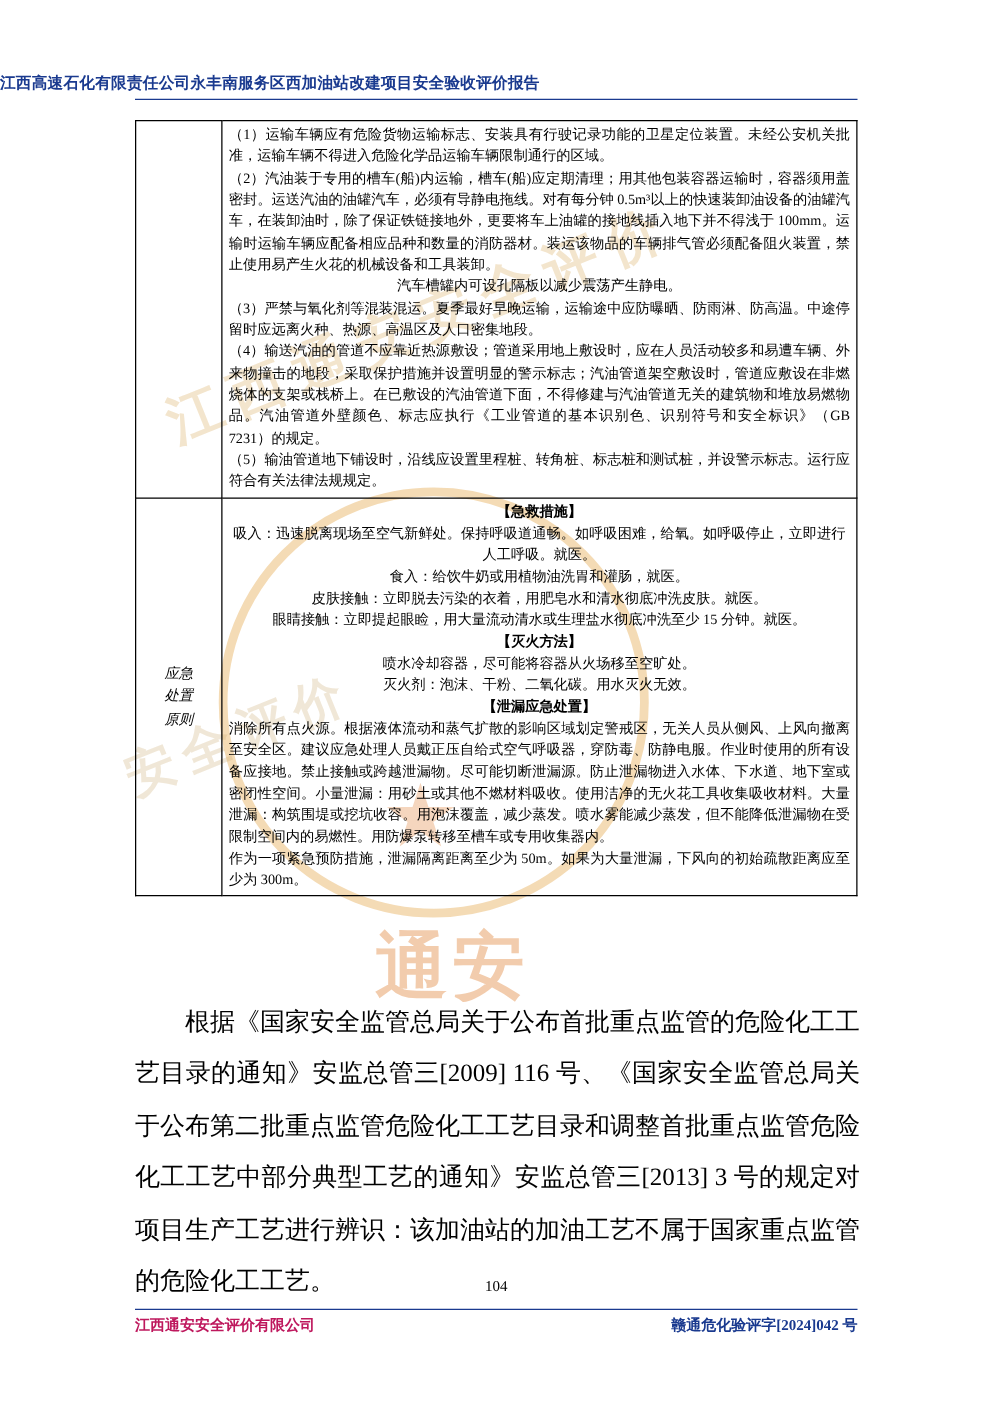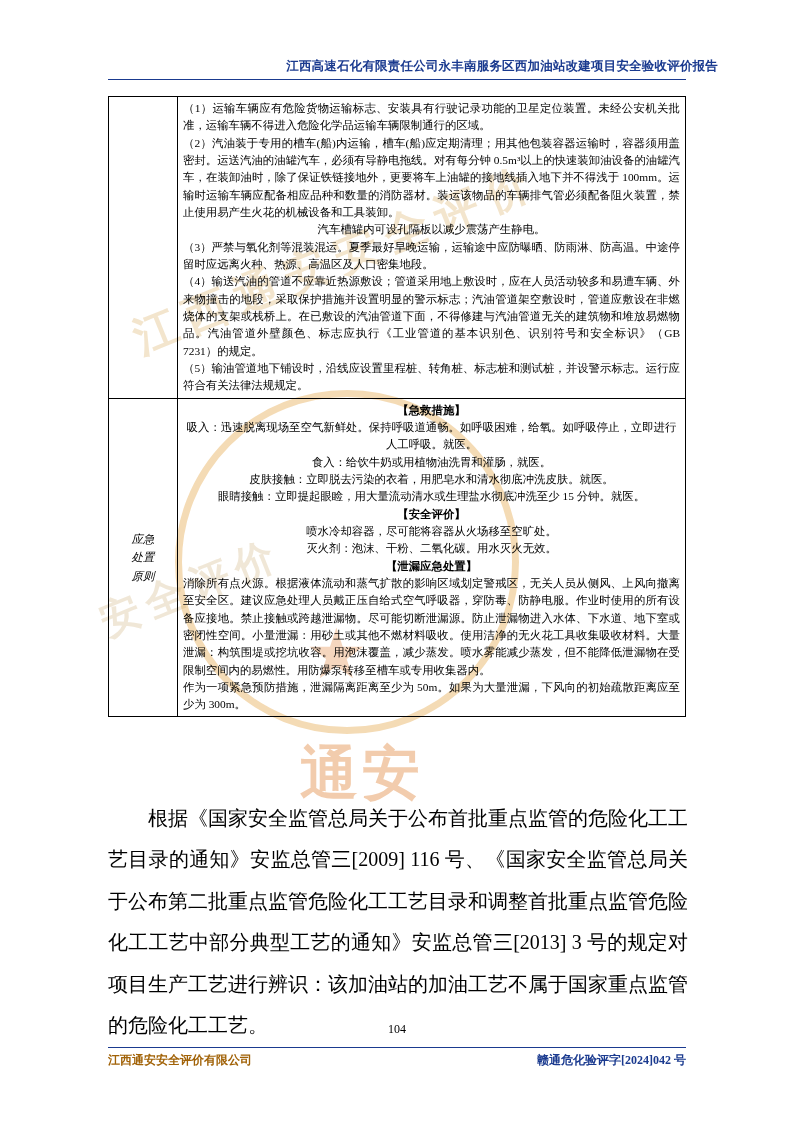--- a/index.html
+++ b/index.html
@@ -23,21 +23,21 @@
     box-sizing: border-box;
     padding: 0;
   }
 
   
   .header {
     position: absolute;
     top: 58px;
     left: 0;
     width: 718px;
-    text-align: right;
+    text-align: left;
     font-size: 12.5px;
     color: #1a3a8f;
     font-family: "Liberation Serif", "DejaVu Serif", serif;
     font-weight: bold;
     letter-spacing: 0.2px;
   }
   .header-rule {
     position: absolute;
     top: 79px;
     left: 108px;
@@ -176,21 +176,21 @@
     top: 1047px;
     left: 108px;
     width: 578px;
     border-top: 1px solid #1a3a8f;
   }
   .footer-left {
     position: absolute;
     top: 1052px;
     left: 108px;
     font-size: 12px;
-    color: #a16207;
+    color: #be185d;
     font-weight: bold;
   }
   .footer-right {
     position: absolute;
     top: 1052px;
     right: 108px;
     font-size: 12px;
     color: #1a3a8f;
     font-weight: bold;
   }
@@ -229,21 +229,21 @@
           <div>处置</div>
           <div>原则</div>
         </div>
       </td>
       <td class="cell-body">
         <p class="ctr b">【急救措施】</p>
         <p class="ctr">吸入：迅速脱离现场至空气新鲜处。保持呼吸道通畅。如呼吸困难，给氧。如呼吸停止，立即进行人工呼吸。就医。</p>
         <p class="ctr">食入：给饮牛奶或用植物油洗胃和灌肠，就医。</p>
         <p class="ctr">皮肤接触：立即脱去污染的衣着，用肥皂水和清水彻底冲洗皮肤。就医。</p>
         <p class="ctr">眼睛接触：立即提起眼睑，用大量流动清水或生理盐水彻底冲洗至少 15 分钟。就医。</p>
-        <p class="ctr b">【安全评价】</p>
+        <p class="ctr b">【灭火方法】</p>
         <p class="ctr">喷水冷却容器，尽可能将容器从火场移至空旷处。</p>
         <p class="ctr">灭火剂：泡沫、干粉、二氧化碳。用水灭火无效。</p>
         <p class="ctr b">【泄漏应急处置】</p>
         <p>消除所有点火源。根据液体流动和蒸气扩散的影响区域划定警戒区，无关人员从侧风、上风向撤离至安全区。建议应急处理人员戴正压自给式空气呼吸器，穿防毒、防静电服。作业时使用的所有设备应接地。禁止接触或跨越泄漏物。尽可能切断泄漏源。防止泄漏物进入水体、下水道、地下室或密闭性空间。小量泄漏：用砂土或其他不燃材料吸收。使用洁净的无火花工具收集吸收材料。大量泄漏：构筑围堤或挖坑收容。用泡沫覆盖，减少蒸发。喷水雾能减少蒸发，但不能降低泄漏物在受限制空间内的易燃性。用防爆泵转移至槽车或专用收集器内。</p>
         <p>作为一项紧急预防措施，泄漏隔离距离至少为 50m。如果为大量泄漏，下风向的初始疏散距离应至少为 300m。</p>
       </td>
     </tr>
   </tbody>
     </table>
 

